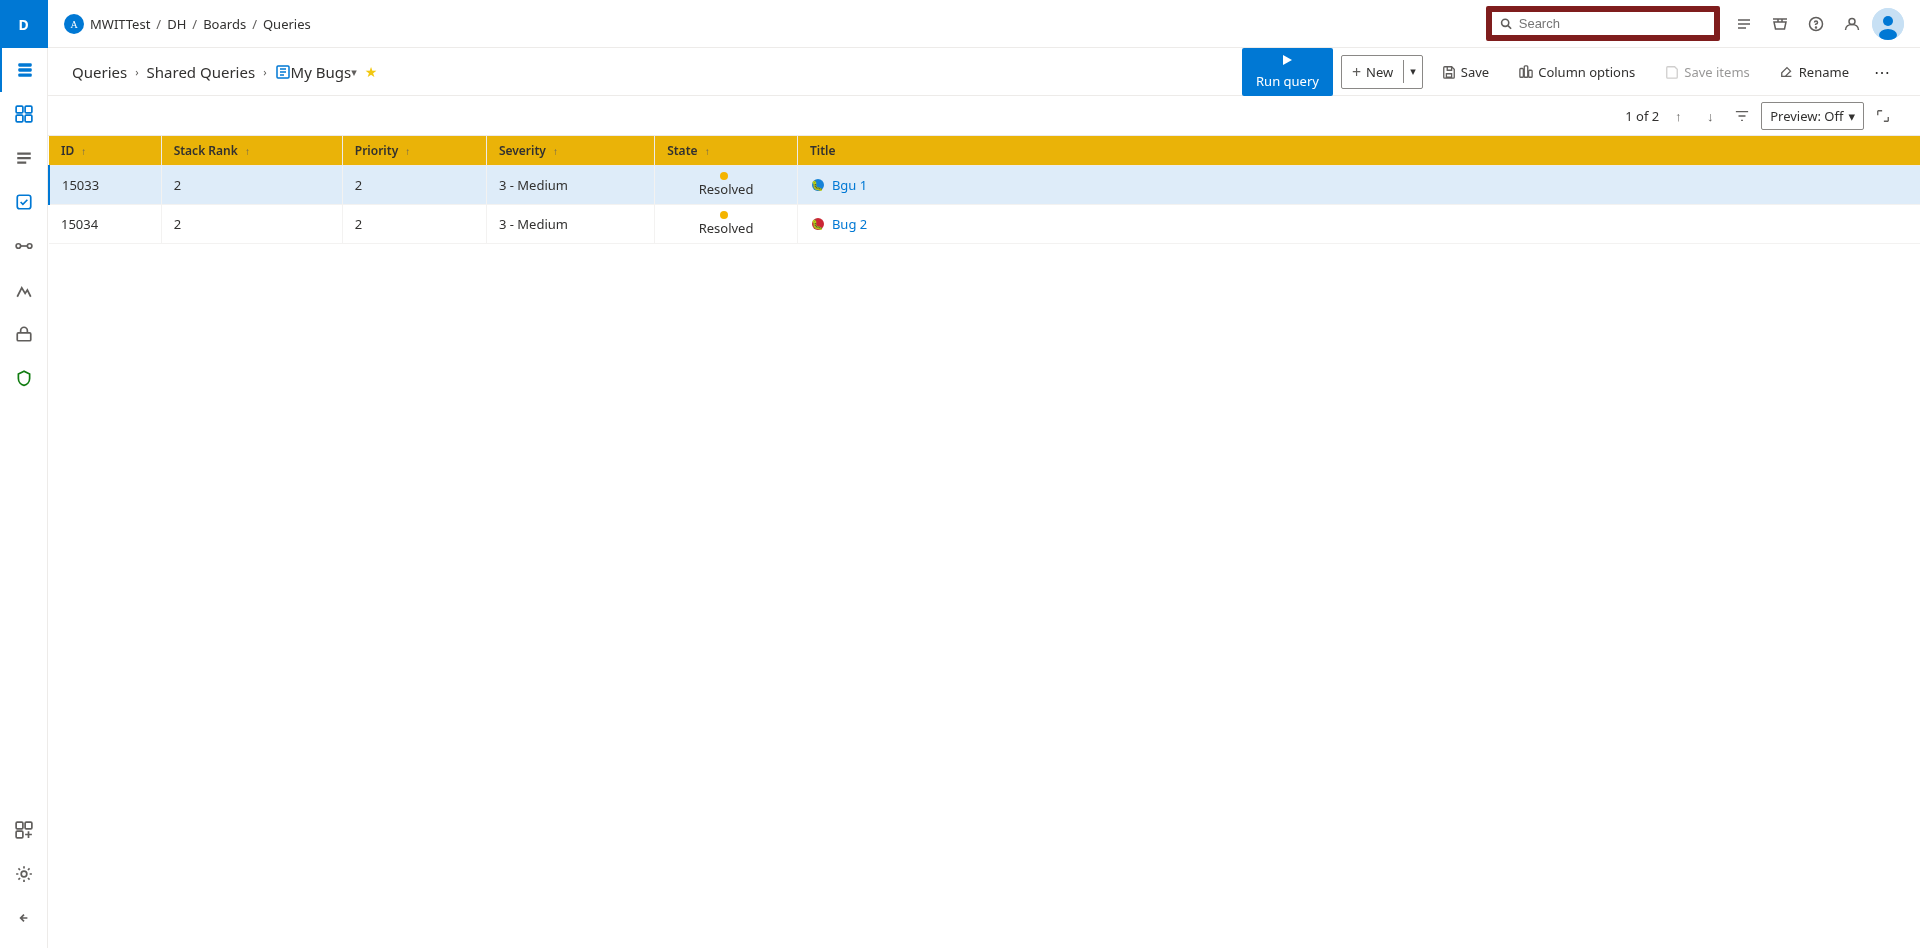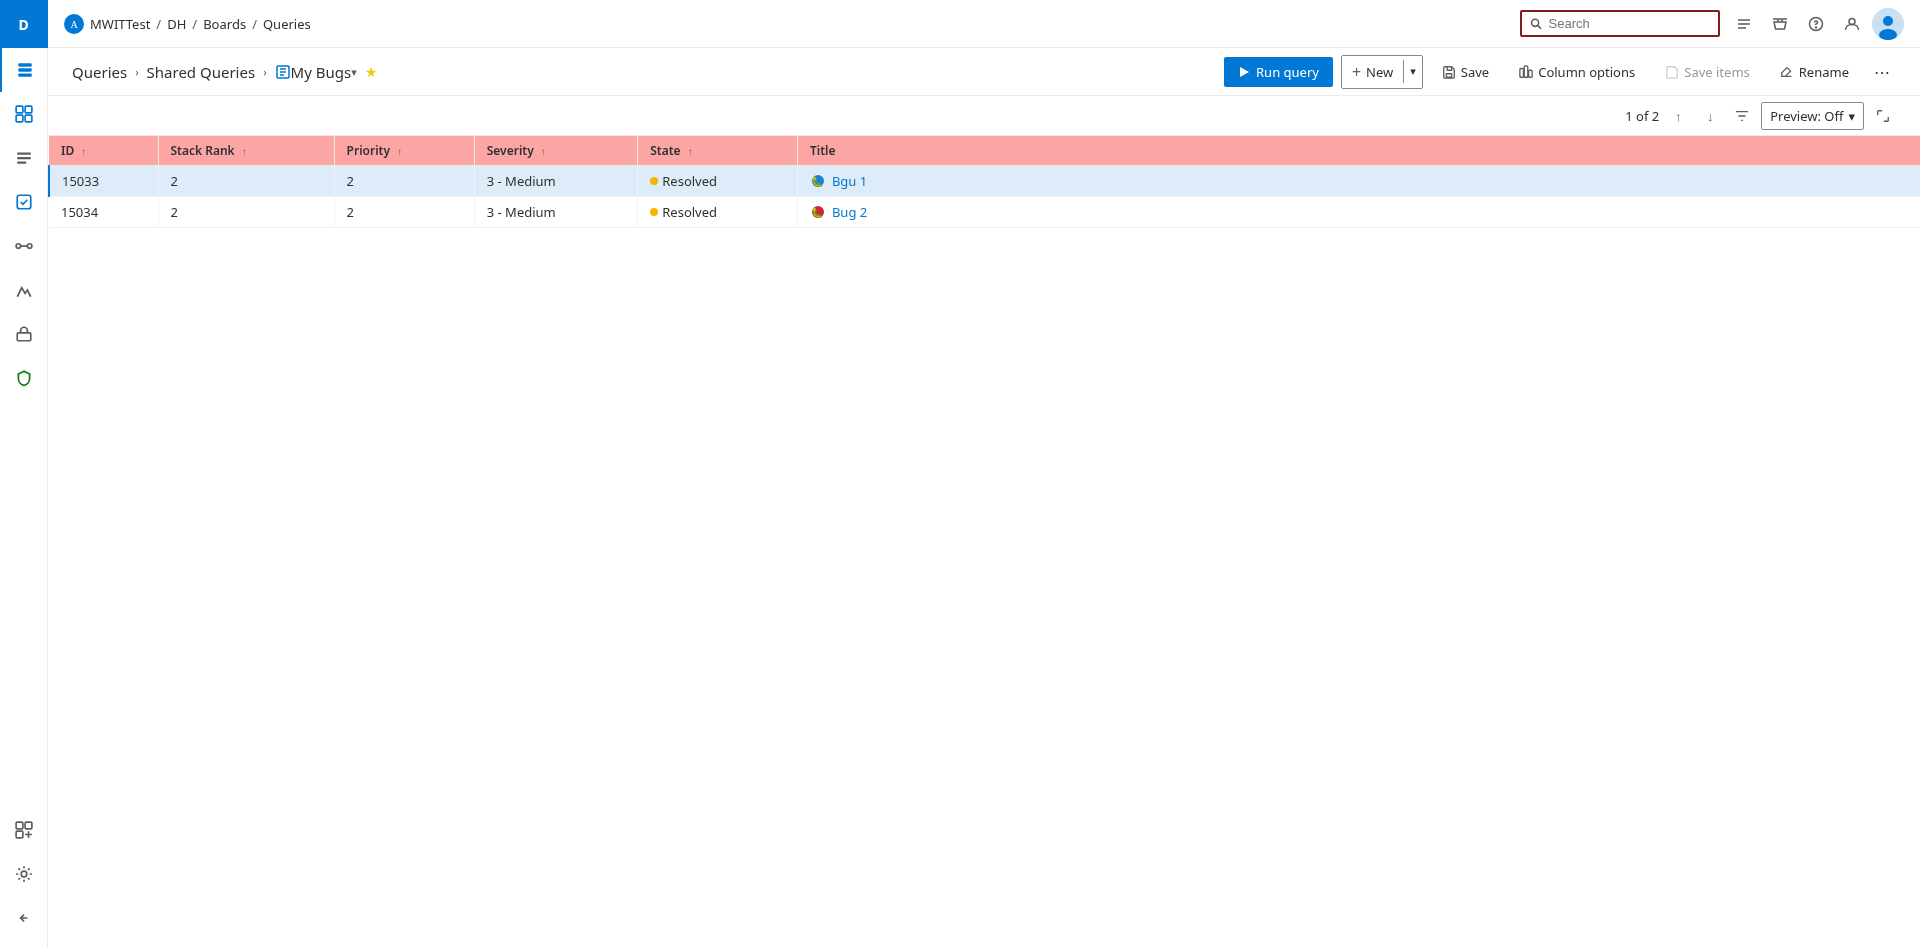--- a/index.html
+++ b/index.html
@@ -90,25 +90,25 @@
       gap: 6px;
       color: #323130;
       font-size: 13px;
     }
     .breadcrumb-sep { color: #605e5c; }
     .breadcrumb-link { color: #323130; text-decoration: none; cursor: pointer; }
     .topbar-spacer { flex: 1; }
     .search-box {
       display: flex;
       align-items: center;
-      border: 2px solid #7f1d1d;
+      border: 6px solid #7f1d1d;
       border-radius: 2px;
       padding: 4px 8px;
       gap: 6px;
-      width: 200px;
+      width: 234px;
       background: #fff;
     }
     .search-box input {
       border: none;
       outline: none;
       font-size: 13px;
       width: 100%;
       color: #323130;
     }
     .topbar-icons {
@@ -174,20 +174,21 @@
       align-items: center;
       gap: 6px;
       background: #0078d4;
       color: #fff;
       border: none;
       border-radius: 2px;
       padding: 6px 14px;
       font-size: 13px;
       cursor: pointer;
       font-family: inherit;
+      flex-direction: column;
     }
     .header-btn {
       display: flex;
       align-items: center;
       gap: 5px;
       background: transparent;
       border: 1px solid transparent;
       border-radius: 2px;
       padding: 5px 10px;
       font-size: 13px;
@@ -314,21 +315,21 @@
     .table-container {
       flex: 1;
       overflow: auto;
       background: #fff;
     }
     table {
       width: 100%;
       border-collapse: collapse;
     }
     thead tr {
-      background: #fca5a5;
+      background: #eab308;
       border-bottom: 1px solid #edebe9;
     }
     th {
       padding: 6px 12px;
       text-align: left;
       font-size: 12px;
       font-weight: 600;
       color: #323130;
       white-space: nowrap;
       cursor: pointer;
@@ -357,21 +358,21 @@
       gap: 6px;
     }
     .state-dot {
       width: 8px;
       height: 8px;
       border-radius: 50%;
       background: #f4b400;
       display: inline-block;
       margin-right: 4px;
     }
-    .state-cell { display: flex; align-items: center; }
+    .state-cell { display: flex; align-items: center; flex-direction: column; }
 
     
     .status-bar {
       height: 28px;
       display: flex;
       align-items: center;
       padding: 0 24px;
       border-top: 1px solid #edebe9;
       background: #fff;
       font-size: 12px;

